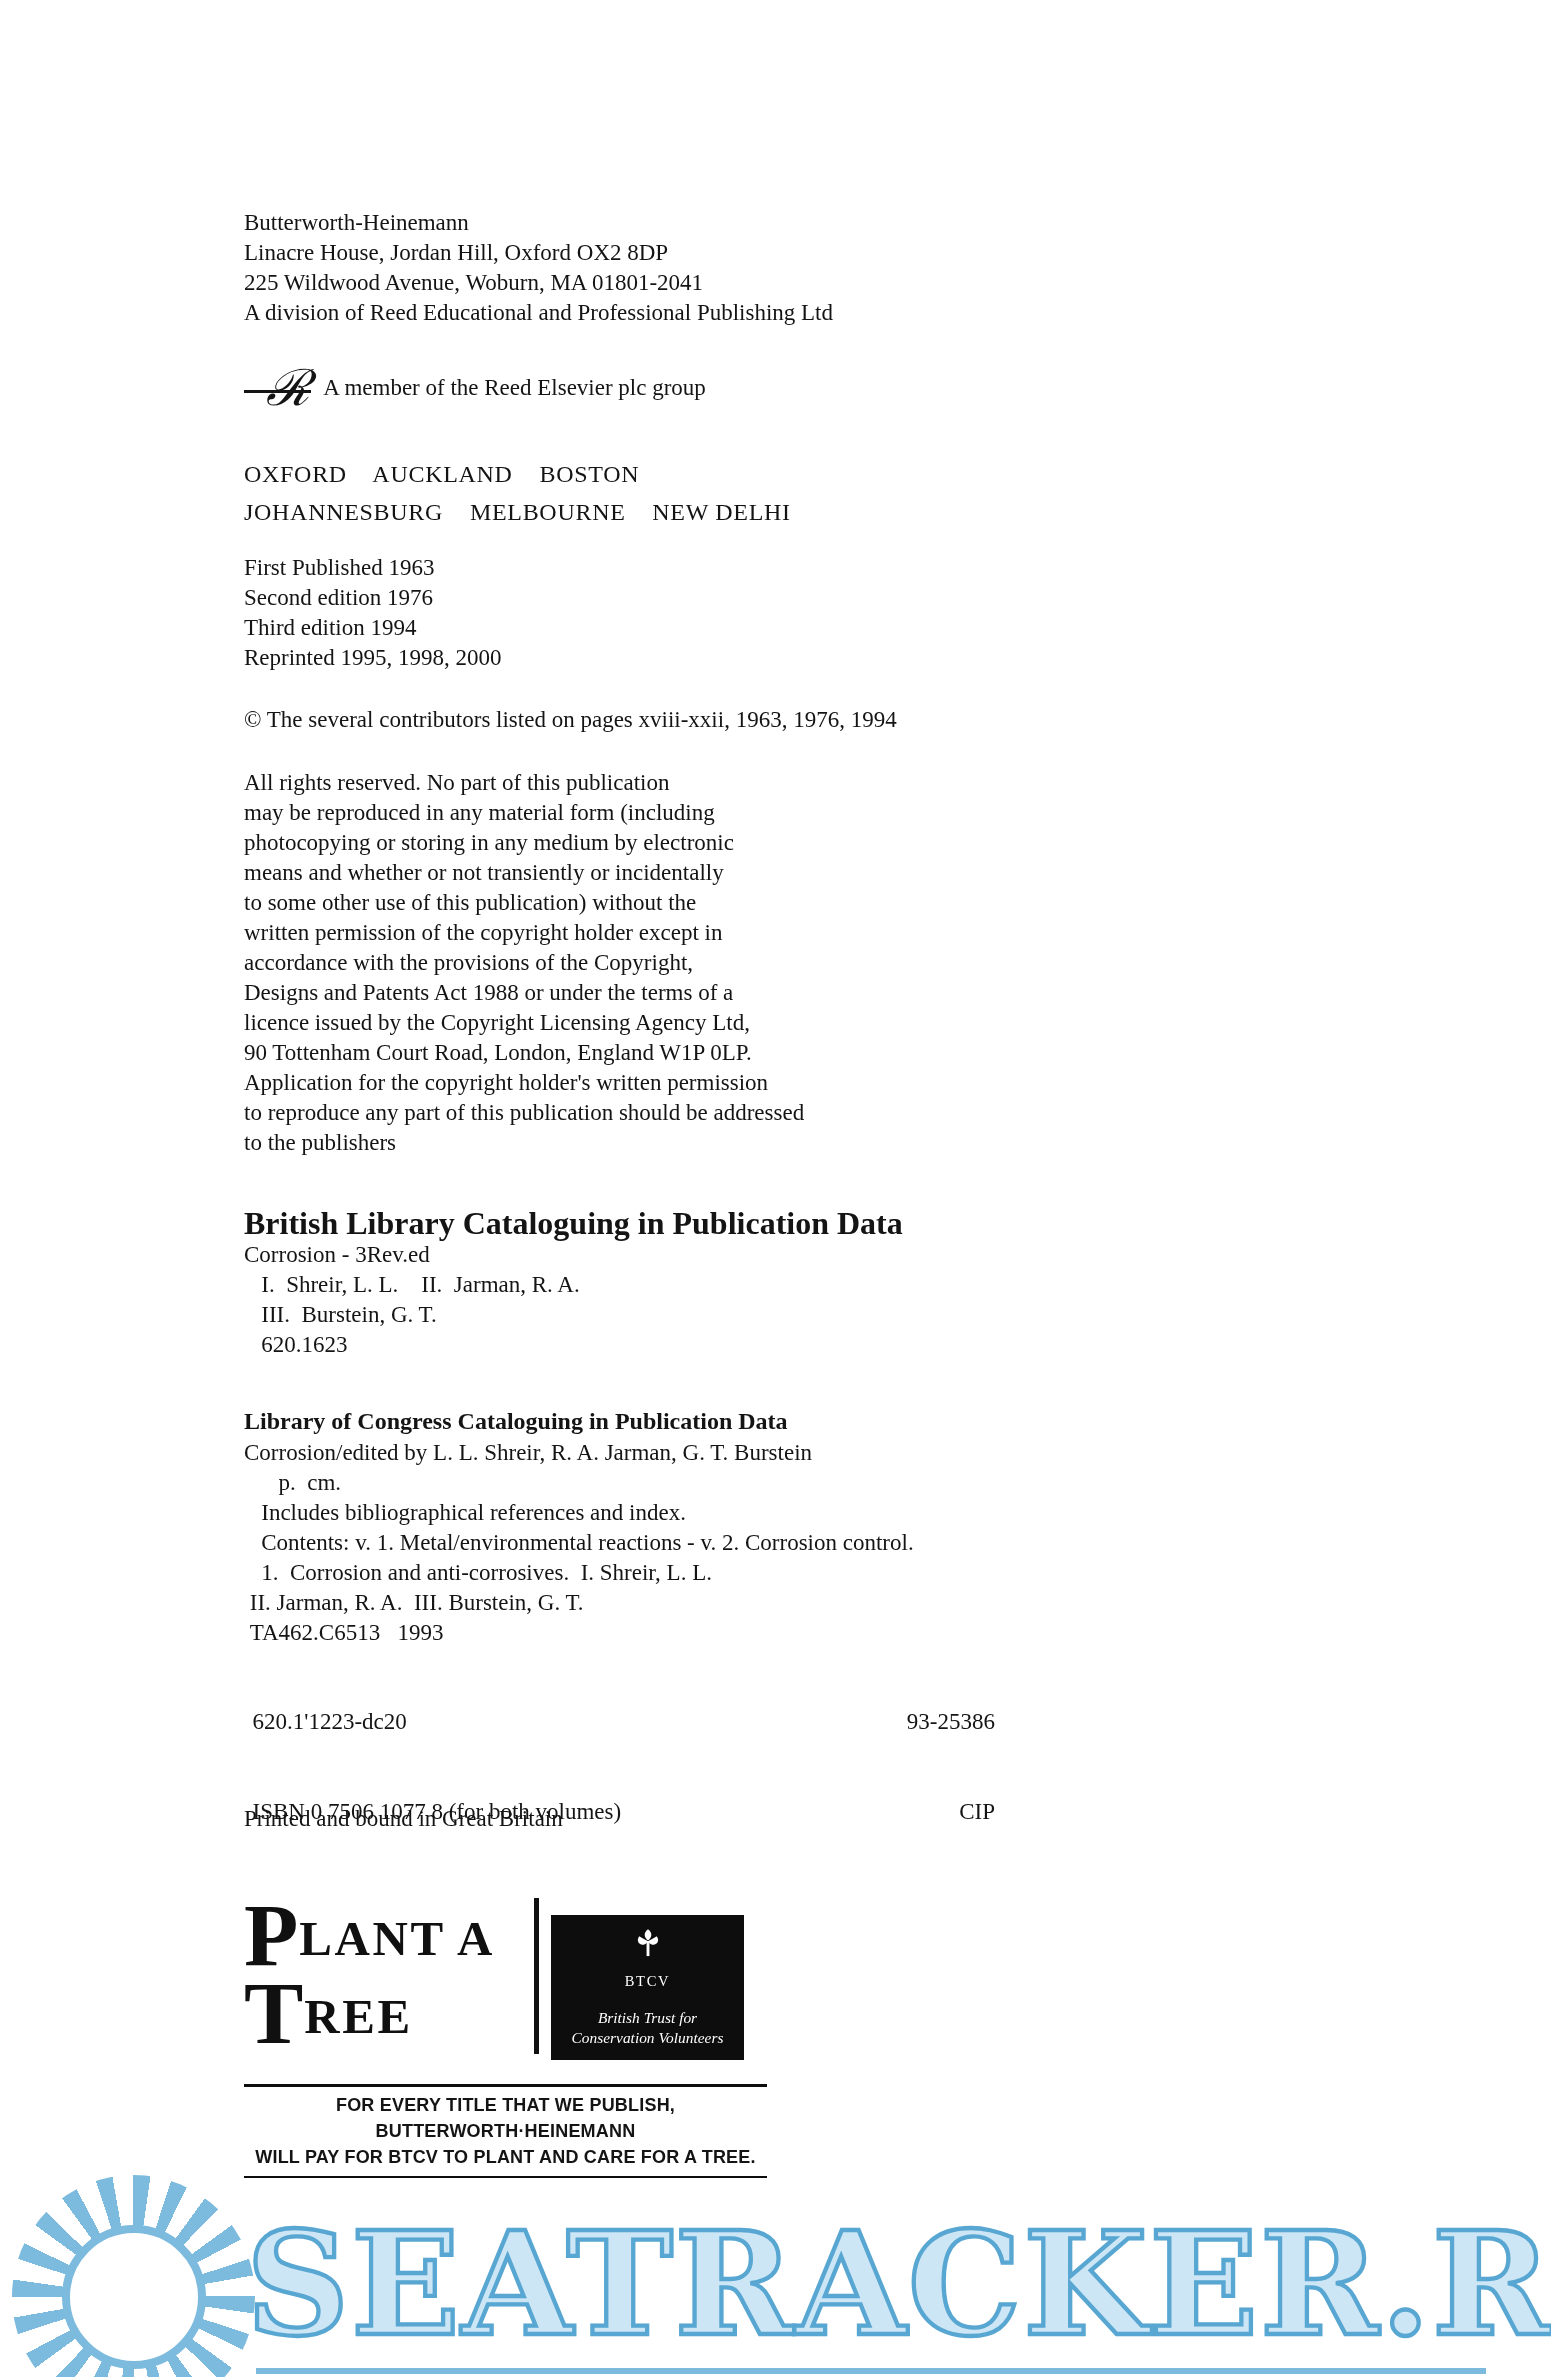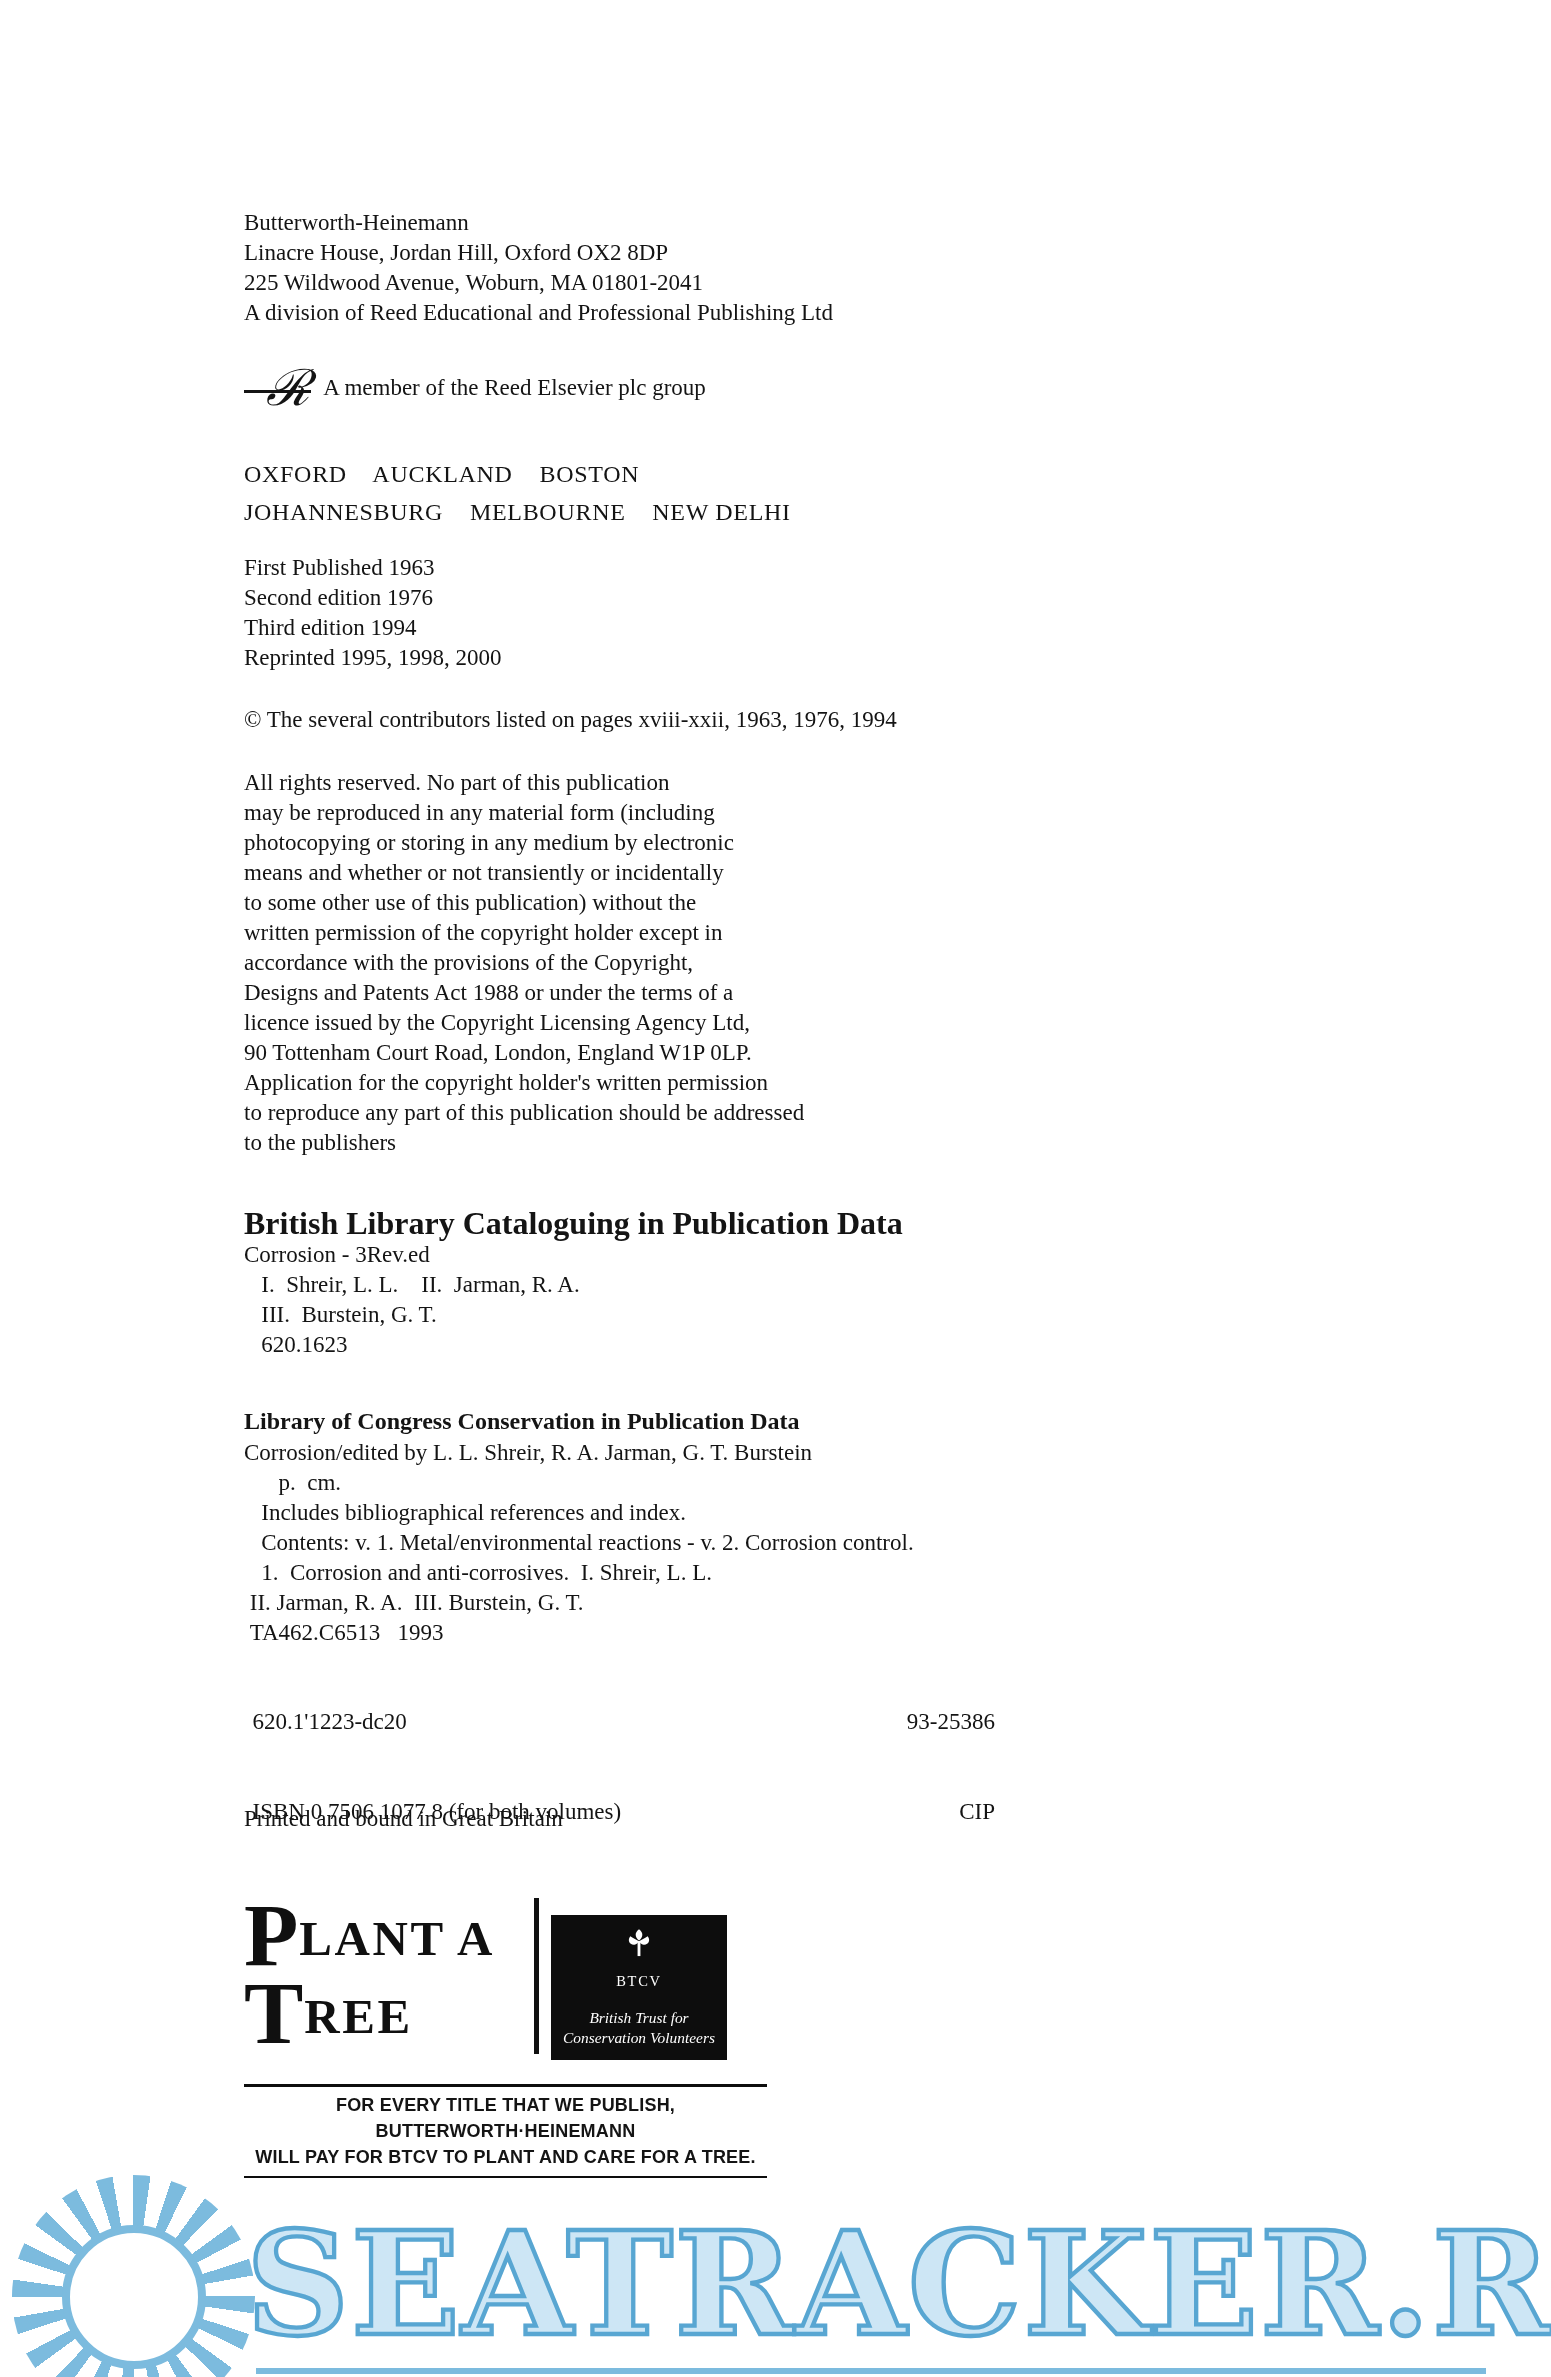--- a/index.html
+++ b/index.html
@@ -46,21 +46,21 @@
   .plant-logo { top:1898px; display:flex; align-items:flex-start; white-space:normal; }
   .plant-text {
     font-family:"Liberation Serif", serif;
     letter-spacing:2.6px; width:295px; color:#101010;
     border-right:5.1px solid #101010; padding-right:10.2px;
   }
   .plant-text .pline { font-size:49px; line-height:75px; font-weight:bold; white-space:nowrap; }
   .plant-text .initial { font-size:89px; font-weight:bold; vertical-align:-10.2px; letter-spacing:0.9px; }
   .btcv-box {
     margin-left:12px; margin-top:17px;
-    width:176px; height:145px; background:#0d0d0d; color:#ffffff;
+    width:193px; height:145px; background:#0d0d0d; color:#ffffff;
     display:flex; flex-direction:column; align-items:center; justify-content:center;
     text-align:center;
   }
   .btcv-abbr { font-size:14.5px; letter-spacing:1.7px; margin-top:1.7px; }
   .btcv-name { font-style:italic; font-size:15.4px; line-height:20.5px; margin-top:12px; }
   .banner {
     top:2084px; width:523px; text-align:center;
     font-family:"Liberation Sans", sans-serif; font-weight:700;
     font-size:18px; line-height:26px; white-space:normal;
     border-top:3.4px solid #0d0d0d; border-bottom:2.6px solid #0d0d0d;
@@ -130,21 +130,21 @@
 Application for the copyright holder's written permission
 to reproduce any part of this publication should be addressed
 to the publishers</div>
 
   <div class="block bl-heading">British Library Cataloguing in Publication Data</div>
   <div class="block bl-block">Corrosion - 3Rev.ed
    I.  Shreir, L. L.    II.  Jarman, R. A.
    III.  Burstein, G. T.
    620.1623</div>
 
-  <div class="block lc-heading">Library of Congress Conservation in Publication Data</div>
+  <div class="block lc-heading">Library of Congress Cataloguing in Publication Data</div>
   <div class="block lc-block">Corrosion/edited by L. L. Shreir, R. A. Jarman, G. T. Burstein
       p.  cm.
    Includes bibliographical references and index.
    Contents: v. 1. Metal/environmental reactions - v. 2. Corrosion control.
    1.  Corrosion and anti-corrosives.  I. Shreir, L. L.
  II. Jarman, R. A.  III. Burstein, G. T.
  TA462.C6513   1993</div>
 
   <div class="block lc-rows">
     <div class="lc-row">

